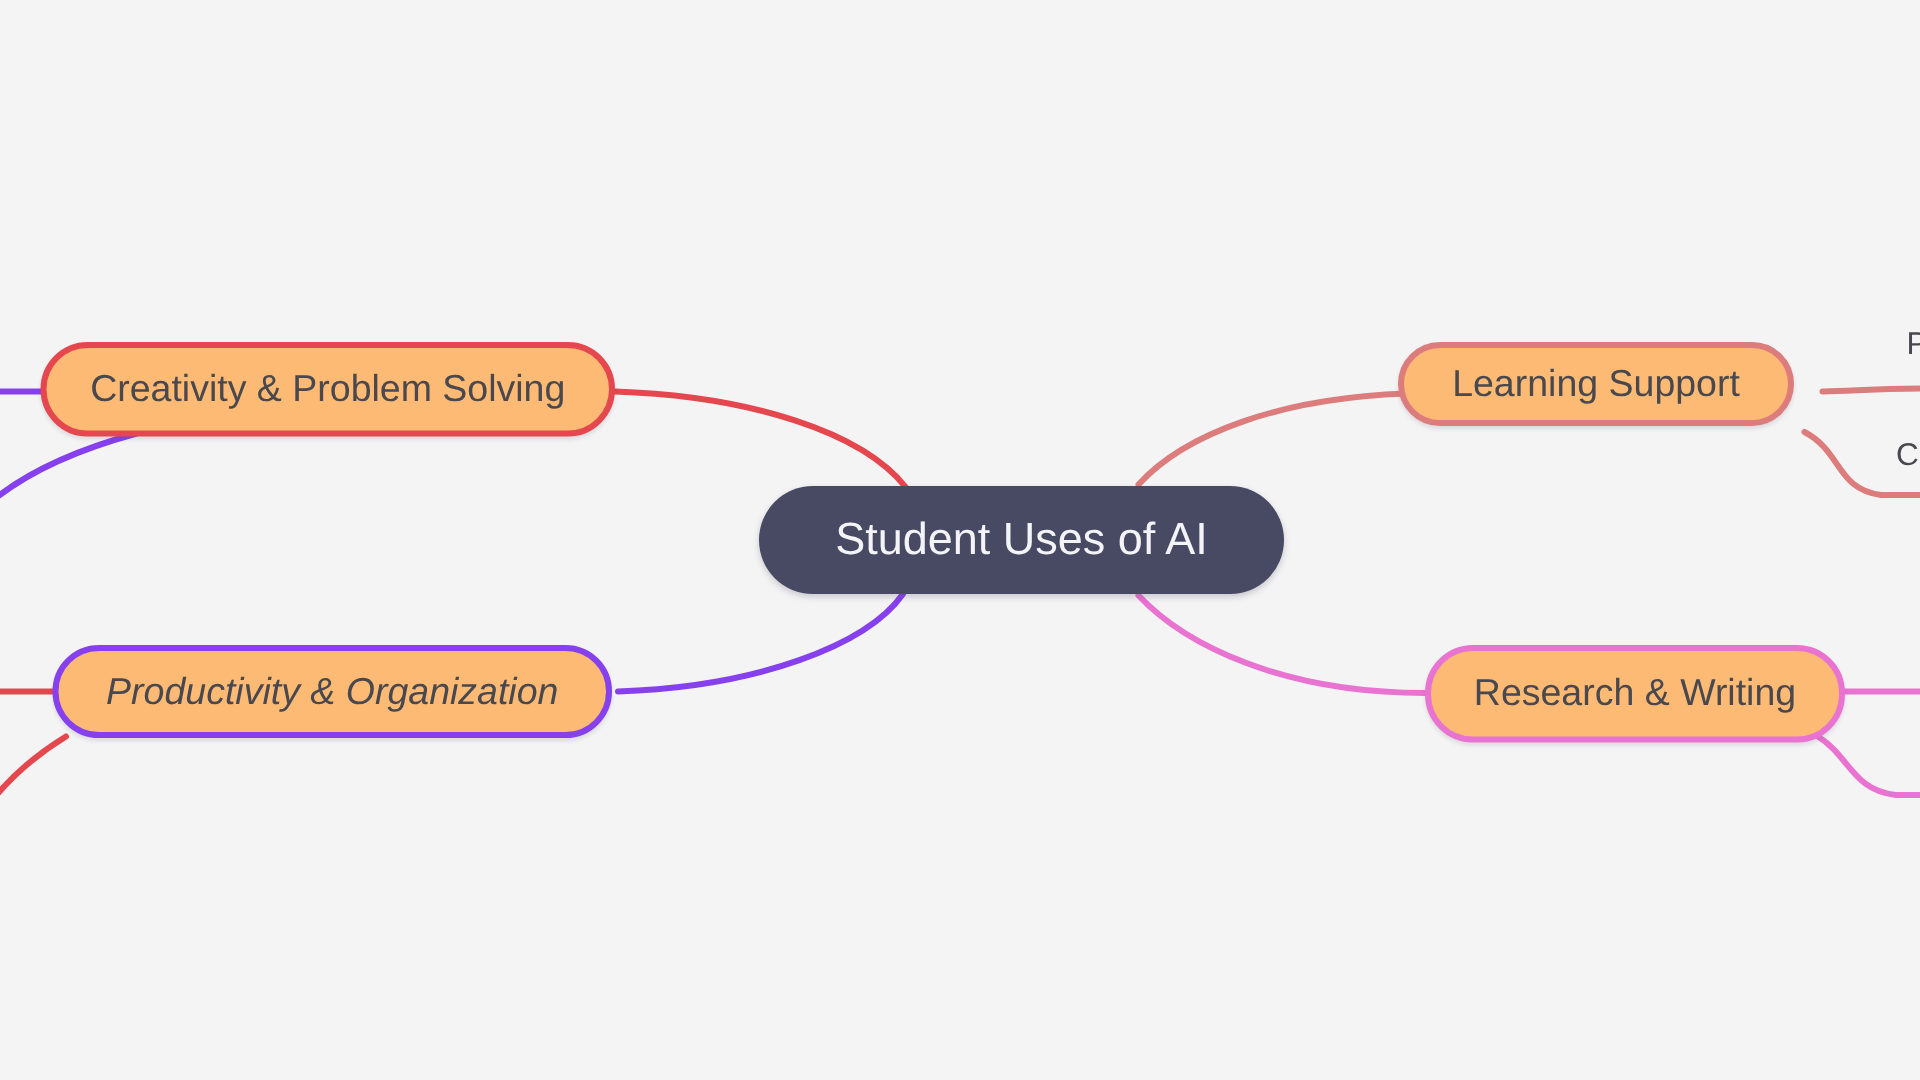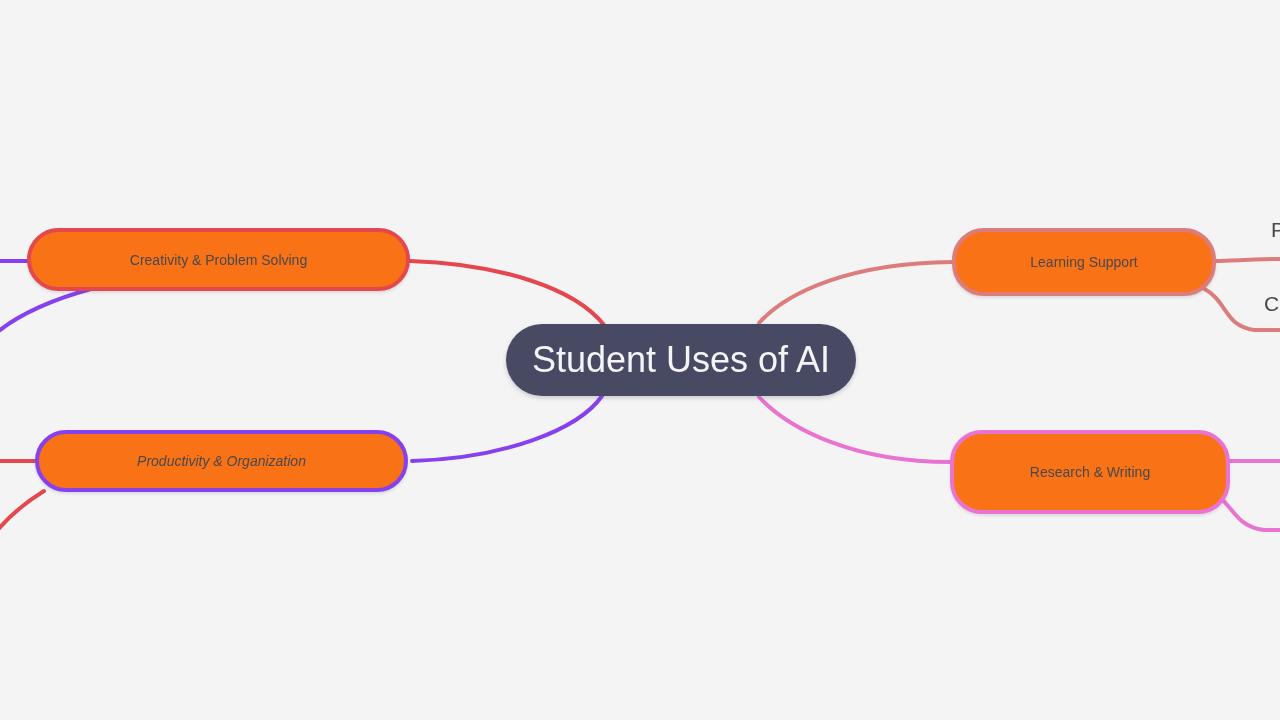--- a/index.html
+++ b/index.html
@@ -20,44 +20,44 @@
     width: 1280px; height: 720px;
   }
   svg.edges path {
     fill: none;
     stroke-width: 4;
     stroke-linecap: round;
   }
 
   .node {
     position: absolute;
-    background: #f97316;
+    background: #fdba74;
     border: 4px solid #ccc;
     border-radius: 32px;
     display: flex;
     align-items: center;
     justify-content: center;
-    font-size: 14px;
+    font-size: 25px;
     color: #48484e;
     box-shadow: 0 2px 3px rgba(70, 70, 95, 0.14);
     white-space: nowrap;
     cursor: default;
   }
 
   .node.root {
     border: none;
     border-radius: 36px;
-    font-size: 36px;
+    font-size: 30px;
     box-shadow: 0 2px 4px rgba(70, 70, 95, 0.25);
   }
 
   .node-creativity   { left: 27px;  top: 228px; width: 383px; height: 63px; }
   .node-productivity { left: 35px;  top: 430px; width: 373px; height: 62px; font-style: italic; }
-  .node-learning     { left: 952px; top: 228px; width: 264px; height: 68px; }
-  .node-research     { left: 950px; top: 430px; width: 280px; height: 84px; }
+  .node-learning     { left: 932px; top: 228px; width: 264px; height: 56px; }
+  .node-research     { left: 950px; top: 430px; width: 280px; height: 65px; }
   .node-root         { left: 506px; top: 324px; width: 350px; height: 72px; }
 
   .child-label {
     position: absolute;
     font-size: 21px;
     color: #48484e;
     white-space: nowrap;
   }
   .child-label-p { left: 1271px; top: 218px; }
   .child-label-c { left: 1264px; top: 292px; }

